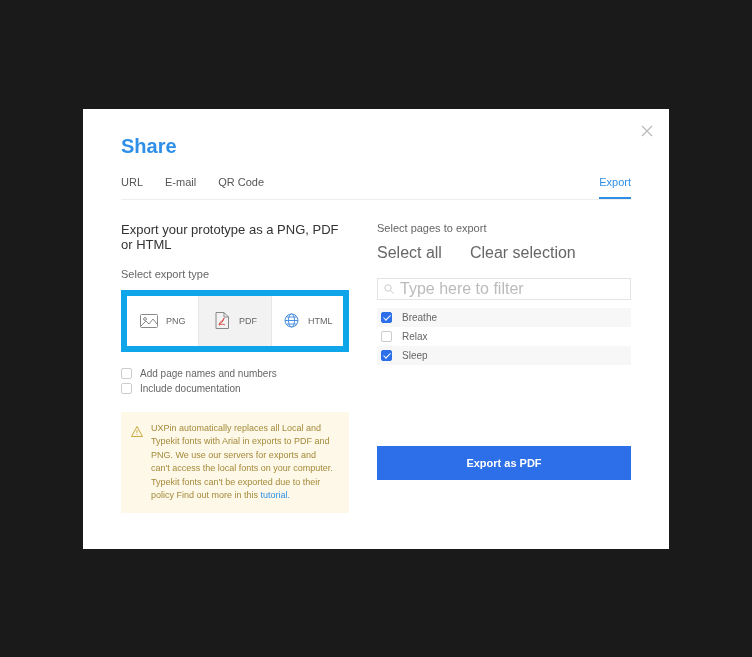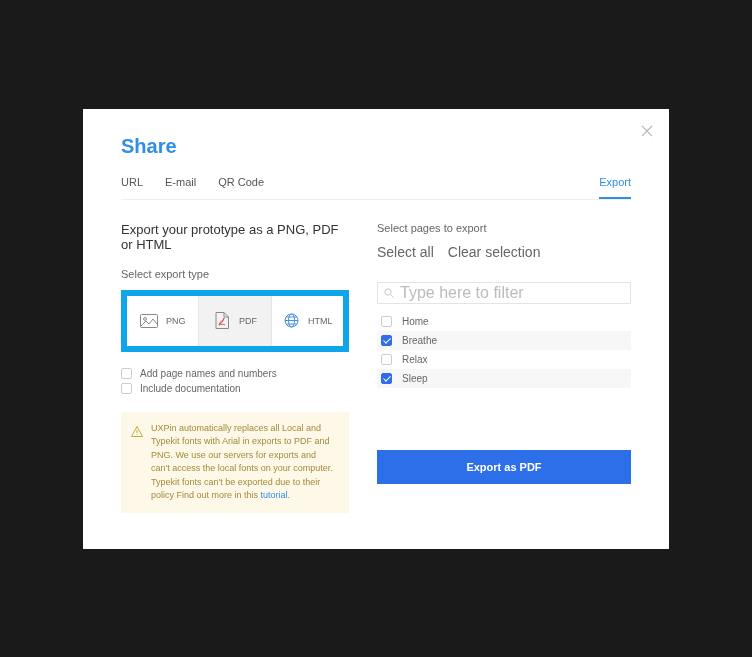--- a/index.html
+++ b/index.html
@@ -140,24 +140,24 @@
     }
     .note-text {
       font-size: 9px;
       line-height: 1.5;
       color: #a58a3b;
     }
     .note-text a { color: #2f8fe8; text-decoration: none; }
     .warn-icon { flex-shrink: 0; margin-top: 1px; }
     .actions {
       display: flex;
-      gap: 14px;
-      font-size: 14px;
-      color: #666;
-      margin-bottom: 22px;
+      gap: 28px;
+      font-size: 16px;
+      color: #666;
+      margin-bottom: 16px;
     }
     .actions span { cursor: pointer; }
     .filter {
       border: 1px solid #e4e4e4;
       height: 22px;
       display: flex;
       align-items: center;
       padding: 0 6px;
       gap: 6px;
       margin-bottom: 8px;
@@ -289,24 +289,20 @@
         <span class="search-ico">
           <svg width="10" height="10" viewBox="0 0 10 10">
               <circle cx="4" cy="4" r="3.2" fill="none" stroke="currentColor" stroke-width="1"></circle>
               <line x1="6.5" y1="6.5" x2="9.5" y2="9.5" stroke="currentColor" stroke-width="1"></line>
             </svg>
         </span>
         <input type="text" placeholder="Type here to filter" style="">
       </div>
 
       <div class="page-list" id="page-list">
-          <div class="page-row">
-            <span class="cb"></span>
-            <span>Home</span>
-          </div>
           <div class="page-row shaded">
             <span class="cb checked"></span>
             <span>Breathe</span>
           </div>
           <div class="page-row">
             <span class="cb"></span>
             <span>Relax</span>
           </div>
           <div class="page-row shaded">
             <span class="cb checked"></span>

